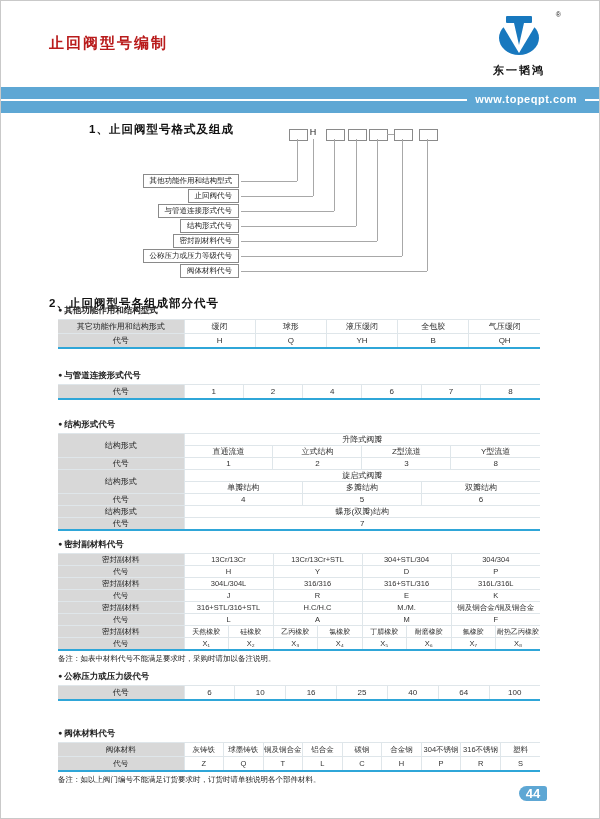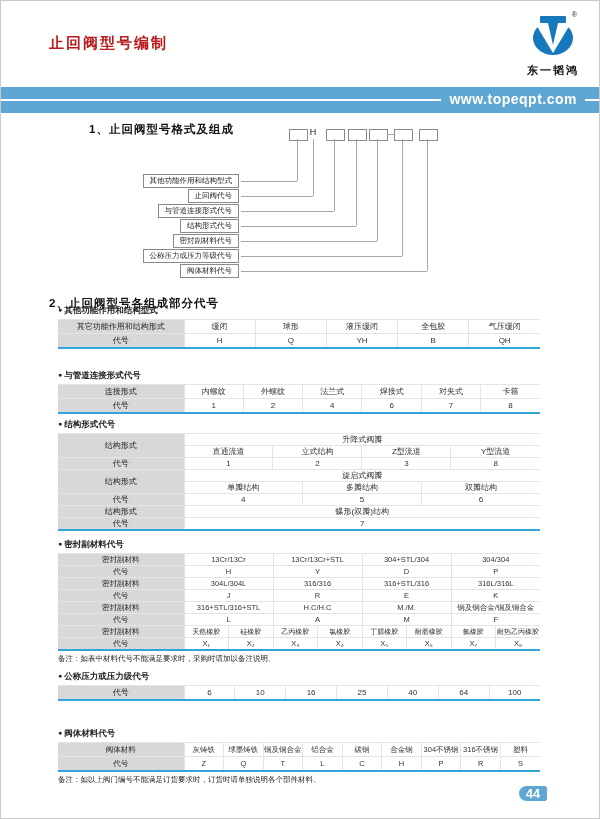--- a/index.html
+++ b/index.html
@@ -1,26 +1,26 @@
 <!DOCTYPE html>
 <html><head>
 <meta charset="utf-8">
 <style>
   html,body{margin:0;padding:0;background:#e8e8e8;}
   .page{position:relative;width:598px;height:817px;background:#fff;border:1px solid #c9c9c9;
         font-family:"Liberation Sans","DejaVu Sans",sans-serif;overflow:hidden;}
   
   .main-title{position:absolute;left:48px;top:33px;font-size:15px;font-weight:bold;color:#b91c1c;letter-spacing:2px;}
-  .logo-wrap{position:absolute;right:20px;top:10px;width:70px;text-align:right;}
+  .logo-wrap{position:absolute;right:36px;top:10px;width:70px;text-align:left;}
   .logo-reg{position:absolute;right:2px;top:0;font-size:7px;color:#222;}
   .brand-name{margin-top:2px;font-size:11px;font-weight:bold;color:#111;letter-spacing:2px;}
   
   .banner{position:absolute;left:0;top:86px;width:100%;height:26px;background:#5ea7d4;}
   .banner-line{position:absolute;left:0;right:0;top:12px;height:2px;background:#fff;}
-  .banner-url{position:absolute;right:14px;top:6px;background:#5ea7d4;color:#fff;font-size:14px;
+  .banner-url{position:absolute;right:14px;top:6px;background:#5ea7d4;color:#fff;font-size:11px;
               font-weight:bold;line-height:13px;padding:0 8px;letter-spacing:.5px;}
   
   .sec-title{position:absolute;left:48px;font-size:11.5px;font-weight:bold;color:#111;letter-spacing:1px;}
   
   .mbox{position:absolute;width:17px;height:10px;border:1px solid #8a8a8a;background:#fff;}
   .mletter{position:absolute;width:16px;text-align:center;font-size:9px;color:#222;}
   .vline{position:absolute;width:1px;background:#a8a8a8;}
   .hline{position:absolute;height:1px;background:#a8a8a8;}
   .dlabel{position:absolute;right:360px;height:12px;line-height:12px;border:1px solid #8a8a8a;
           background:#fff;font-size:7.5px;padding:0 6px;white-space:nowrap;color:#222;}
@@ -142,29 +142,20 @@
       <colgroup>
           <col class="c0">
           <col>
           <col>
           <col>
           <col>
           <col>
           <col>
         </colgroup>
       <tbody>
-          <tr>
-        <td class="g">连接形式</td>
-        <td>内螺纹</td>
-        <td>外螺纹</td>
-        <td>法兰式</td>
-        <td>焊接式</td>
-        <td>对夹式</td>
-        <td>卡箍</td>
-      </tr>
       <tr>
         <td class="g">代号</td>
         <td>1</td>
         <td>2</td>
         <td>4</td>
         <td>6</td>
         <td>7</td>
         <td>8</td>
       </tr>
     </tbody>

